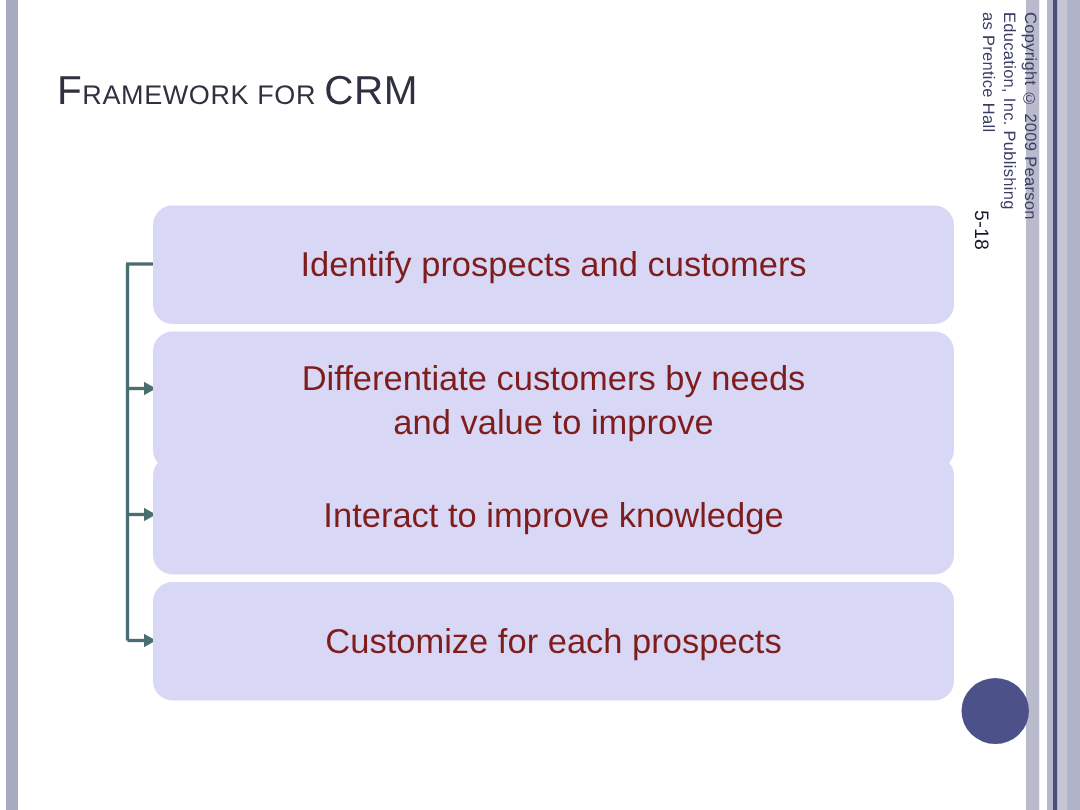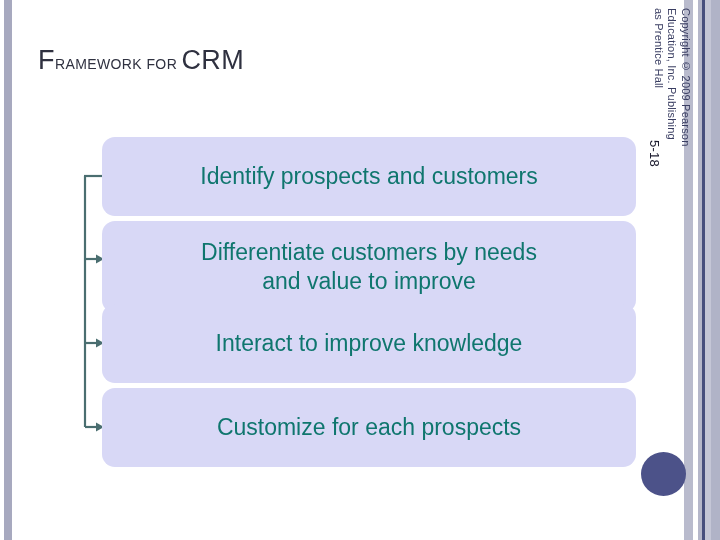--- a/index.html
+++ b/index.html
@@ -60,21 +60,21 @@
     line-height: 1.1;
     color: #2f3140;
     letter-spacing: 0.4px;
     white-space: nowrap;
     font-weight: normal;
   }
   .title .cap {
     font-size: 27px;
   }
   .title .sc {
-    font-size: 14px;
+    font-size: 18px;
   }
 
   
   .connector {
     position: absolute;
     left: 70px;
     top: 160px;
     width: 50px;
     height: 290px;
     pointer-events: none;
@@ -84,21 +84,21 @@
   .box {
     position: absolute;
     left: 102px;
     width: 534px;
     background: #d8d8f6;
     border-radius: 13px;
     display: flex;
     align-items: center;
     justify-content: center;
     text-align: center;
-    color: #0f766e;
+    color: #7f1d1d;
     font-size: 23px;
     line-height: 1.28;
     padding: 0 16px;
     box-sizing: border-box;
   }
   .box-1 { top: 137px; height: 79px; }
   .box-2 { top: 221px; height: 92px; }
   .box-3 { top: 304px; height: 79px; }
   .box-4 { top: 388px; height: 79px; }
   .box span { display: block; }

